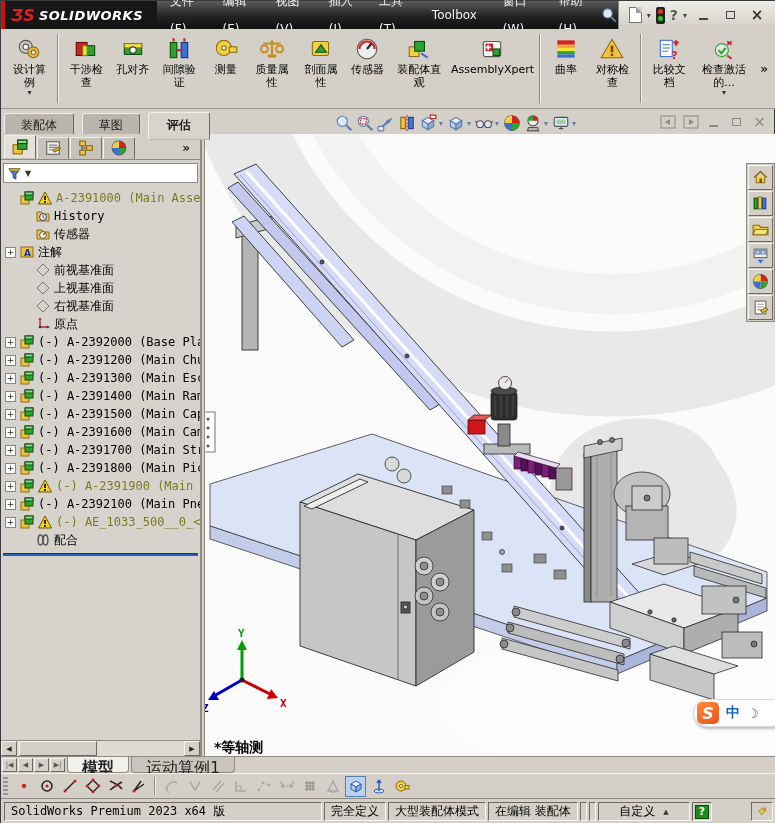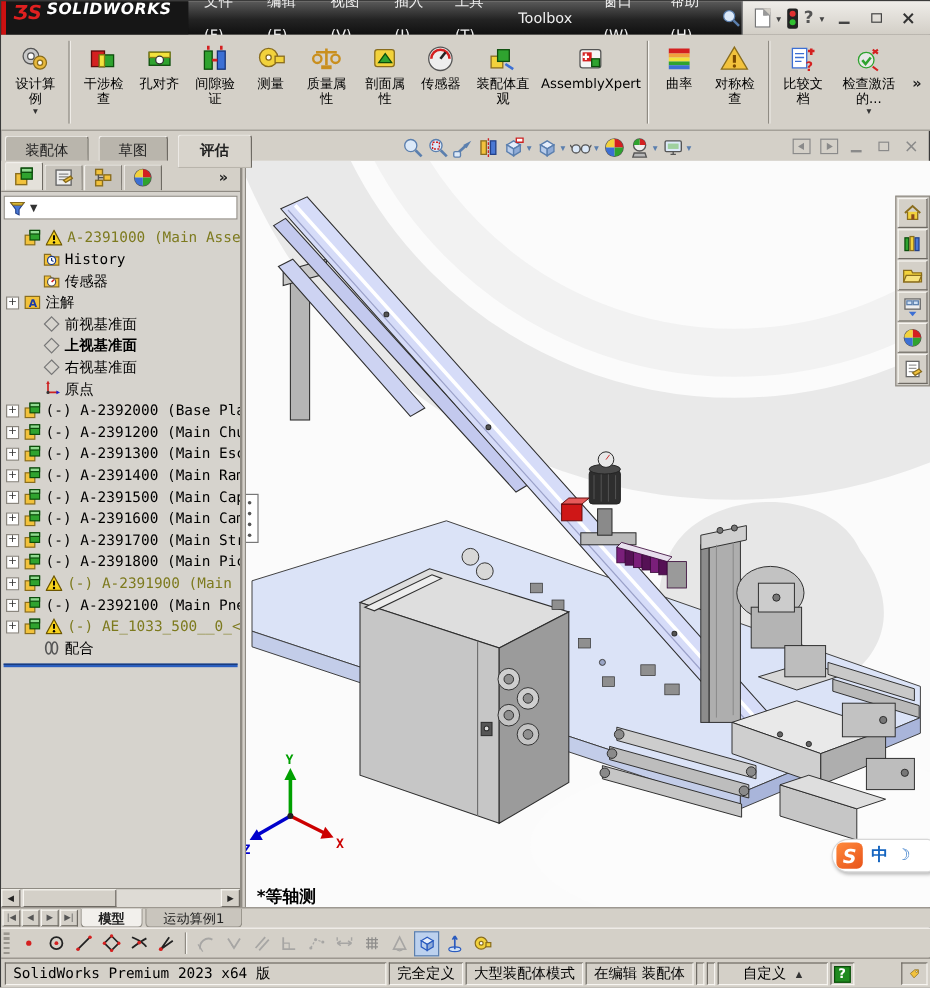--- a/index.html
+++ b/index.html
@@ -3,21 +3,21 @@
 <meta charset="utf-8">
 <style>
   * { margin:0; padding:0; box-sizing:border-box; }
   html,body { width:775px; height:823px; overflow:hidden; }
   body { font-family:"DejaVu Sans","Liberation Sans",sans-serif; font-size:12px; background:#d4d0c8; color:#000; position:relative; }
   #window { position:absolute; inset:0; border:1px solid #3a3a3a; background:#d4d0c8; }
 
   
   #titlebar { position:absolute; left:0; top:0; width:775px; height:28px; background:linear-gradient(#5a5a5a,#232323 55%,#101010); display:flex; align-items:center; }
   #red-stripe { position:absolute; left:0; top:0; width:4px; height:28px; background:#cc1111; }
-  #logo { display:flex; align-items:flex-start; gap:4px; padding:0 14px 0 10px; height:28px; background:#161616; }
+  #logo { display:flex; align-items:center; gap:4px; padding:0 14px 0 10px; height:28px; background:#161616; }
   #logo .mark { color:#e02020; font-weight:bold; font-style:italic; font-size:16px; }
   #logo .brand { color:#fff; font-weight:bold; font-style:italic; font-size:13px; letter-spacing:0.5px; }
   #menus { display:flex; align-items:center; height:28px; }
   .menu-item { color:#f0f0f0; padding:0 13px; line-height:28px; cursor:default; }
   #menu-search { width:20px; height:20px; margin-left:2px; }
   #title-right { margin-left:auto; height:28px; background:linear-gradient(#efede9,#d2cec6); display:flex; align-items:center; gap:5px; padding:0 8px 0 10px; border-left:1px solid #888; }
   .tb-ico { display:inline-flex; align-items:center; justify-content:center; width:18px; height:18px; }
   .dd-arrow { font-size:8px; color:#444; }
   .winbtn { width:22px; height:18px; display:inline-flex; align-items:center; justify-content:center; color:#333; font-weight:bold; }
   .winbtn .minbar { width:9px; height:2px; background:#444; margin-top:8px; }
@@ -88,21 +88,21 @@
 
   
   #ime { position:absolute; left:488px; top:565px; width:84px; height:28px; background:#fff; border:1px solid #d8d8d8; border-radius:14px 4px 4px 14px; box-shadow:1px 2px 3px rgba(0,0,0,.25); display:flex; align-items:center; gap:7px; padding:0 8px 0 3px; z-index:6; }
   #ime .slogo { width:22px; height:22px; border-radius:5px; background:linear-gradient(145deg,#ff8a3c,#e8531a); color:#fff; font-weight:bold; font-style:italic; font-size:16px; display:flex; align-items:center; justify-content:center; }
   #ime .mode { color:#1565c0; font-weight:bold; font-size:14px; }
   #ime .moon { color:#1565c0; font-size:13px; }
 
   
   #bottom-tabs { position:absolute; left:0; top:755px; width:775px; height:17px; background:#d4d0c8; border-top:1px solid #8f8b83; display:flex; align-items:stretch; }
   .navbtn { width:15px; display:flex; align-items:center; justify-content:center; font-size:7px; color:#555; background:#d4d0c8; border:1px solid; border-color:#f7f5f1 #6e6a63 #6e6a63 #f7f5f1; margin:1px 0 1px 1px; }
-  .btab { padding:1px 14px 0; margin-left:2px; background:#c9c5bd; border:1px solid #8f8b83; border-top:none; border-radius:0 0 4px 4px; font-size:11px; color:#222; }
+  .btab { padding:1px 14px 0; margin-left:2px; background:#c9c5bd; border:1px solid #8f8b83; border-top:none; border-radius:0 0 4px 4px; font-size:16px; color:#222; }
   .btab.active { background:#f2f0ec; font-weight:bold; }
 
   
   #quicksnaps { position:absolute; left:0; top:772px; width:775px; height:25px; background:#d4d0c8; border-top:1px solid #f5f3ef; display:flex; align-items:center; padding-left:2px; gap:2px; }
   #qs-grip { width:5px; height:18px; margin-right:3px; background:repeating-linear-gradient(#9a968e 0 2px,transparent 2px 4px); }
   .qbtn { width:21px; height:21px; display:inline-flex; align-items:center; justify-content:center; border:1px solid transparent; }
   .qbtn.pressed { background:#bcd1ee; border-color:#5b7fae; }
   .qbtn svg { width:16px; height:16px; }
   .qsep { width:2px; height:18px; margin:0 3px; border-left:1px solid #8f8b83; border-right:1px solid #f5f3ef; }
 
@@ -514,21 +514,21 @@
         <div class="tree-row child" style="padding-left: 20px;">
     <span class="expand none">+</span>
     <span class="ticon">
             <svg viewBox="0 0 14 14" width="100%" height="100%">
               <path d="M7 1L13 7L7 13L1 7z" fill="none" stroke="#777"></path>
             </svg>
           </span>
 
     <span class="tlabel">前视基准面</span>
   </div>
-        <div class="tree-row child" style="padding-left: 20px; font-weight: bold;">
+        <div class="tree-row child" style="padding-left: 20px;">
     <span class="expand none">+</span>
     <span class="ticon">
             <svg viewBox="0 0 14 14" width="100%" height="100%">
               <path d="M7 1L13 7L7 13L1 7z" fill="none" stroke="#777"></path>
             </svg>
           </span>
 
     <span class="tlabel">上视基准面</span>
   </div>
         <div class="tree-row child" style="padding-left: 20px;">

